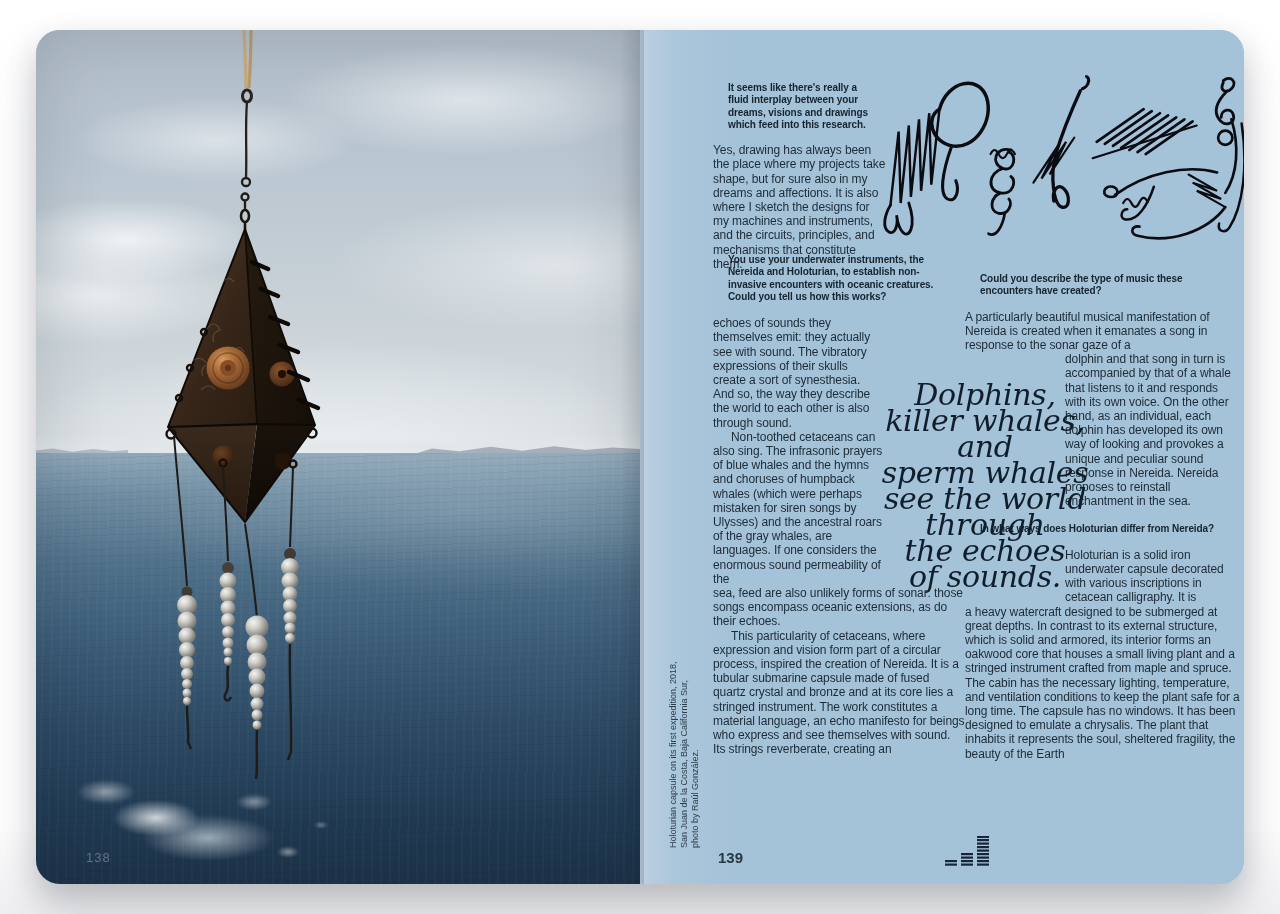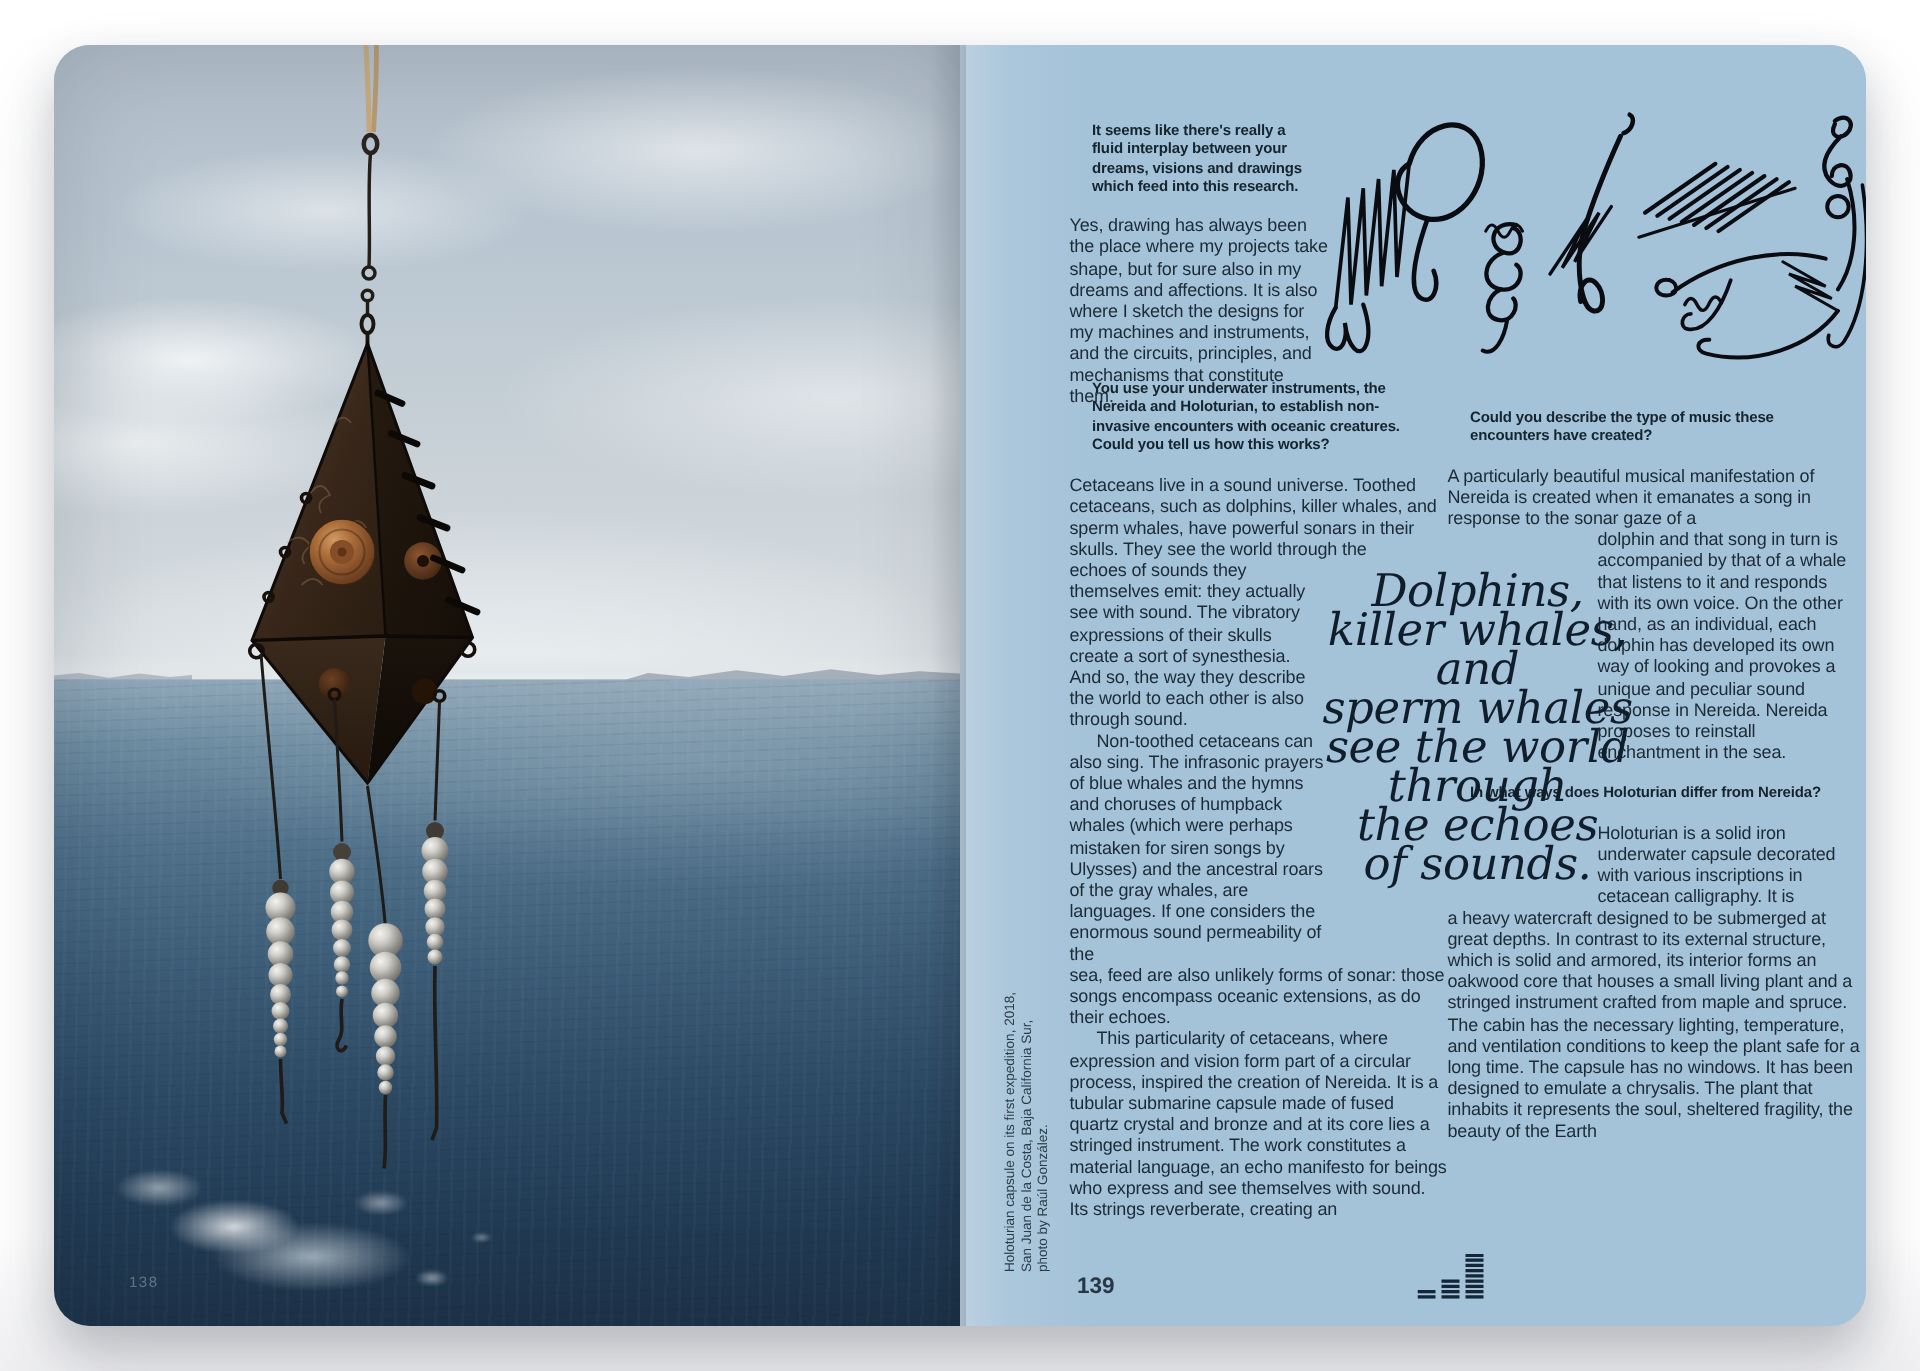--- a/index.html
+++ b/index.html
@@ -38,21 +38,21 @@
   .foam{position:absolute;left:0;top:700px;width:330px;height:154px;filter:blur(1px);
     background:
       radial-gradient(62px 26px at 120px 88px,rgba(255,255,255,.8),rgba(255,255,255,0) 70%),
       radial-gradient(92px 32px at 172px 108px,rgba(240,248,252,.6),rgba(240,248,252,0) 72%),
       radial-gradient(42px 18px at 70px 62px,rgba(255,255,255,.5),rgba(255,255,255,0) 70%),
       radial-gradient(26px 12px at 218px 72px,rgba(255,255,255,.45),rgba(255,255,255,0) 70%),
       radial-gradient(16px 8px at 252px 122px,rgba(255,255,255,.5),rgba(255,255,255,0) 70%),
       radial-gradient(10px 5px at 285px 95px,rgba(255,255,255,.4),rgba(255,255,255,0) 70%);}
   .page-left::after{content:"";position:absolute;inset:0;box-shadow:inset 0 0 70px rgba(18,28,44,.16);pointer-events:none;}
   .instrument{position:absolute;left:0;top:0;}
-  .pageno-left{position:absolute;left:50px;top:820px;font-size:10px;color:rgba(185,198,206,.45);letter-spacing:1px;}
+  .pageno-left{position:absolute;left:50px;top:820px;font-size:13px;color:rgba(185,198,206,.45);letter-spacing:1px;}
   
   .page-right{position:absolute;left:604px;top:0;width:604px;height:854px;
     background:linear-gradient(90deg,#bdd0e0 0px,#abc7dc 34px,#a4c2d8 90px,#a4c2d8 100%);}
   .spine{position:absolute;left:584px;top:0;width:24px;height:854px;pointer-events:none;
     background:linear-gradient(90deg,rgba(10,20,32,0) 0%,rgba(10,20,32,.10) 78%,rgba(20,32,46,.16) 100%);}
   .calligraphy{position:absolute;left:240px;top:22px;}
   .col{position:absolute;color:#1d2b36;font-size:12px;line-height:14.2px;letter-spacing:-.1px;}
   .col p{margin:0;}
   .q{font-weight:bold;font-size:10px;line-height:12.3px;color:#16242e;margin-left:15px !important;}
   .col-1{left:73px;top:36px;width:174px;margin-top:16px;}
@@ -275,21 +275,20 @@
         </g>
       </svg>
 
       <div class="col col-1">
         <p class="q">It seems like there's really a fluid interplay between your dreams, visions and drawings which feed into this research.</p>
         <p class="a">Yes, drawing has always been the place where my projects take shape, but for sure also in my dreams and affections. It is also where I sketch the designs for my machines and instruments, and the circuits, principles, and mechanisms that constitute them.</p>
       </div>
 
       <div class="col col-mid">
         <p class="q">You use your underwater instruments, the Nereida and Holoturian, to establish non-invasive encounters with oceanic creatures. Could you tell us how this works?</p>
-        <p>Cetaceans live in a sound universe. Toothed cetaceans, such as dolphins, killer whales, and sperm whales, have powerful sonars in their skulls. They see the world through the</p>
         <p class="narrow">echoes of sounds they themselves emit: they actually see with sound. The vibratory expressions of their skulls create a sort of synesthesia. And so, the way they describe the world to each other is also through sound.</p>
         <p class="narrow indent">Non-toothed cetaceans can also sing. The infrasonic prayers of blue whales and the hymns and choruses of humpback whales (which were perhaps mistaken for siren songs by Ulysses) and the ancestral roars of the gray whales, are languages. If one considers the enormous sound permeability of the</p>
         <p>sea, feed are also unlikely forms of sonar: those songs encompass oceanic extensions, as do their echoes.</p>
         <p class="indent">This particularity of cetaceans, where expression and vision form part of a circular process, inspired the creation of Nereida. It is a tubular submarine capsule made of fused quartz crystal and bronze and at its core lies a stringed instrument. The work constitutes a material language, an echo manifesto for beings who express and see themselves with sound. Its strings reverberate, creating an</p>
       </div>
 
       <div class="col col-right">
         <p class="q">Could you describe the type of music these encounters have created?</p>
         <p>A particularly beautiful musical manifestation of Nereida is created when it emanates a song in response to the sonar gaze of a</p>
         <p class="nright">dolphin and that song in turn is accompanied by that of a whale that listens to it and responds with its own voice. On the other hand, as an individual, each dolphin has developed its own way of looking and provokes a unique and peculiar sound response in Nereida. Nereida proposes to reinstall enchantment in the sea.</p>

